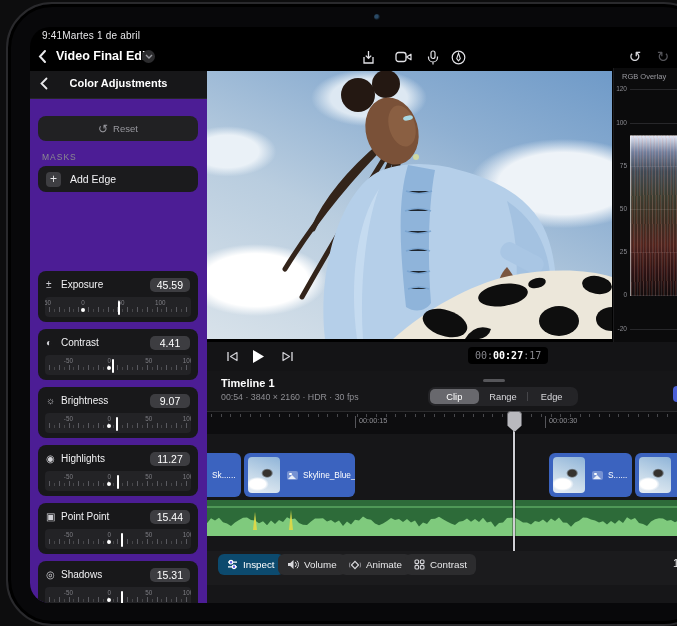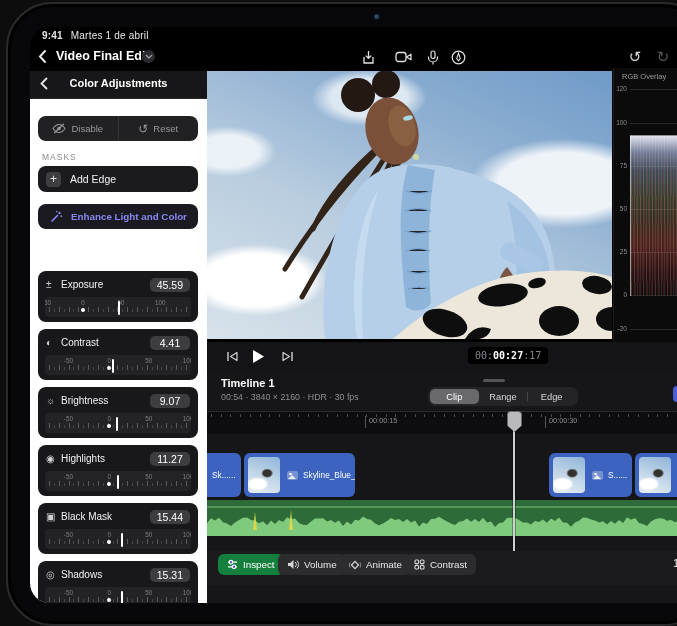--- a/index.html
+++ b/index.html
@@ -7,29 +7,29 @@
        font-family:"Liberation Sans",sans-serif;-webkit-font-smoothing:antialiased;position:relative}
   .device{position:absolute;left:6px;top:2px;width:700px;height:620px;border-radius:46px;
           background:#08080a;border:2px solid #2a2a2d;box-shadow:inset 0 0 0 3px #000}
   .cam{position:absolute;left:366px;top:10px;width:6px;height:6px;border-radius:50%;
        background:radial-gradient(circle at 40% 40%,#2a4a66 0 30%,#0a0f14 70%)}
   .screen{position:absolute;left:22px;top:23px;width:650px;height:576px;background:#000;
           border-radius:20px 0 0 20px;overflow:hidden}
   .abs{position:absolute}
   
   .status{left:12px;top:3px;font-size:10px;color:#e8e8ea;letter-spacing:.2px}
-  .status b{font-weight:bold;margin-right:8px}
+  .status b{font-weight:normal;}
   .apph{left:0;top:16px;width:650px;height:28px}
   .backchev{left:8px;top:6px}
   .apptitle{left:26px;top:6px;font-size:12.5px;font-weight:bold;color:#fff}
   .titledrop{left:112px;top:7px;width:13px;height:13px;border-radius:50%;background:#2c2c2e;
              display:flex;align-items:center;justify-content:center}
   .hicon{top:5px;width:20px;height:18px;display:flex;align-items:center;justify-content:center}
   
-  .lpanel{left:0;top:44px;width:177px;height:532px;background:#ffffff;border-right:1px solid #1c1c1e}
+  .lpanel{left:0;top:44px;width:177px;height:532px;background:#4c1d95;border-right:1px solid #1c1c1e}
   .lhead{left:0;top:0;width:177px;height:27px;background:#171719;border-bottom:1px solid #262628}
   .lhead .ttl{left:0;top:6px;width:177px;text-align:center;font-size:11px;font-weight:bold;color:#fff}
   .lhead .bk{left:10px;top:6px}
   .seg2{left:8px;top:45px;width:160px;height:25px;background:#212123;border-radius:8px;display:flex}
   .seg2 .half{flex:1;display:flex;align-items:center;justify-content:center;gap:5px;
               font-size:9.5px;color:#98989e}
   .seg2 .half+.half{border-left:1px solid #343437}
   .sectlab{font-size:8.5px;color:#8b8b90;letter-spacing:1px}
   .rowbtn{left:8px;top:95px;width:160px;height:26px;background:#1b1b1d;border-radius:8px;
           display:flex;align-items:center}
@@ -117,21 +117,21 @@
              border-right:4px solid transparent;border-bottom:4px solid rgba(255,255,255,.85)}
   .audio{position:absolute;left:0;top:129px;width:473px;height:36px;background:#2d6b39;overflow:hidden}
   .audio .topline{position:absolute;left:0;top:6px;width:473px;height:1.5px;background:#57a45f;opacity:.8}
   .playline{position:absolute;left:306px;top:40px;width:1.5px;height:144px;background:#cfcfd4;box-shadow:0 0 0 .5px rgba(0,0,0,.6)}
   .playhead{position:absolute;left:300px;top:40px;width:13px;height:19px;background:#b9b9be;
             border:1px solid #66666b;border-radius:3.5px 3.5px 2px 2px;
             clip-path:polygon(0 0,100% 0,100% 68%,50% 100%,0 68%)}
   .btm{position:absolute;left:0;top:180px;width:473px;height:34px;background:#1b1b1d}
   .bbtn{position:absolute;top:3px;height:21px;border-radius:6px;background:#2c2c2e;display:flex;
         align-items:center;justify-content:center;gap:5px;font-size:9.8px;color:#e8e8ea;padding:0 9px;box-sizing:border-box}
-  .bbtn.primary{background:#15803d;color:#fff}
+  .bbtn.primary{background:#0c4a6e;color:#fff}
   .partial1{position:absolute;left:466px;top:6px;font-size:11px;color:#e8e8ea}
   svg{display:block}
 </style>
 </head>
 <body>
 
 <div class="device">
   <div class="cam"></div>
   <div class="screen">
 
@@ -184,49 +184,32 @@
         <span class="abs bk">
           <svg width="8" height="13">
               <polyline points="6.5,1.5 1.5,6.5 6.5,11.5" fill="none" stroke="#e8e8ea" stroke-width="1.8" stroke-linecap="round"></polyline>
             </svg>
         </span>
         <div class="abs ttl">Color Adjustments</div>
       </div>
 
       <div class="abs seg2">
         <div class="half">
-          <svg width="14" height="11">
-              <path d="M1 5.5C3 2.6 5.5 1.5 7 1.5s4 1.1 6 4c-2 2.9-4.5 4-6 4s-4-1.1-6-4z" fill="none" stroke="#9a9aa0" stroke-width="1.1"></path>
-              <circle cx="7" cy="5.5" r="1.7" fill="#9a9aa0"></circle>
-              <line x1="2.2" y1="10" x2="11.8" y2="1" stroke="#9a9aa0" stroke-width="1.2"></line>
-            </svg>
-          <span>Disable</span>
-        </div>
-        <div class="half">
           <span style="font-size:12px;line-height:10px">↺</span>
           <span>Reset</span>
         </div>
       </div>
 
       <div class="abs sectlab" style="left:12px;top:81px">MASKS</div>
 
       <div class="abs rowbtn">
         <span class="plusbox">+</span>
         <span class="lab">Add Edge</span>
       </div>
 
-      <div class="abs enh">
-        <svg width="13" height="13">
-            <line x1="2" y1="11" x2="7.5" y2="5.5" stroke="#8987f4" stroke-width="1.7" stroke-linecap="round"></line>
-            <circle cx="9.5" cy="3" r="1.2" fill="#8987f4"></circle>
-            <circle cx="11.3" cy="6.2" r=".9" fill="#8987f4"></circle>
-            <circle cx="6.8" cy="1.6" r=".8" fill="#8987f4"></circle>
-          </svg>
-        <span class="lab">Enhance Light and Color</span>
-      </div>
 
 
       <div class="abs scard" style="top:200px">
         <div class="shead">
             <span class="sico">±</span>
             <span class="snm">Exposure</span>
             <span class="sval">45.59</span>
           </div>
         <div class="s-ruler">
             <div class="ticks">
@@ -402,21 +385,21 @@
             <span class="rl" style="left: 44%;">0</span>
             <span class="rl" style="left: 71%;">50</span>
             <span class="rl" style="left: 98%;">100</span>
             <span class="rdot" style="left: 44%;"></span>
             <span class="rcur" style="left: 50%;"></span>
           </div>
       </div>
       <div class="abs scard" style="top:432px">
         <div class="shead">
             <span class="sico">▣</span>
-            <span class="snm">Black Mask</span>
+            <span class="snm">Point Point</span>
             <span class="sval">15.44</span>
           </div>
         <div class="s-ruler">
             <div class="ticks">
               <i></i>
               <i></i>
               <i></i>
               <i></i>
               <i></i>
               <i></i>
@@ -600,21 +583,21 @@
       <span class="tlmeta">00:54 · 3840 × 2160 · HDR · 30 fps</span>
       <span class="handle"></span>
       <div class="modes">
         <span class="mode sel">Clip</span>
         <span class="mode">Range</span>
         <span class="mode div">Edge</span>
       </div>
       <span class="cutbtn">C</span>
 
       <div class="ruler" id="tl-ruler">
-        <span class="rlab" style="left:158px">00:00:15</span>
+        <span class="rlab" style="left:148px">00:00:15</span>
         <span class="rlab" style="left:338px">00:00:30</span>
       <i style="left: 4px;"></i>
           <i style="left: 13.7px;"></i>
           <i style="left: 23.4px;"></i>
           <i style="left: 33.1px;"></i>
           <i style="left: 42.8px;"></i>
           <i style="left: 52.5px;"></i>
           <i style="left: 62.2px;"></i>
           <i style="left: 71.9px;"></i>
           <i style="left: 81.6px;"></i>

